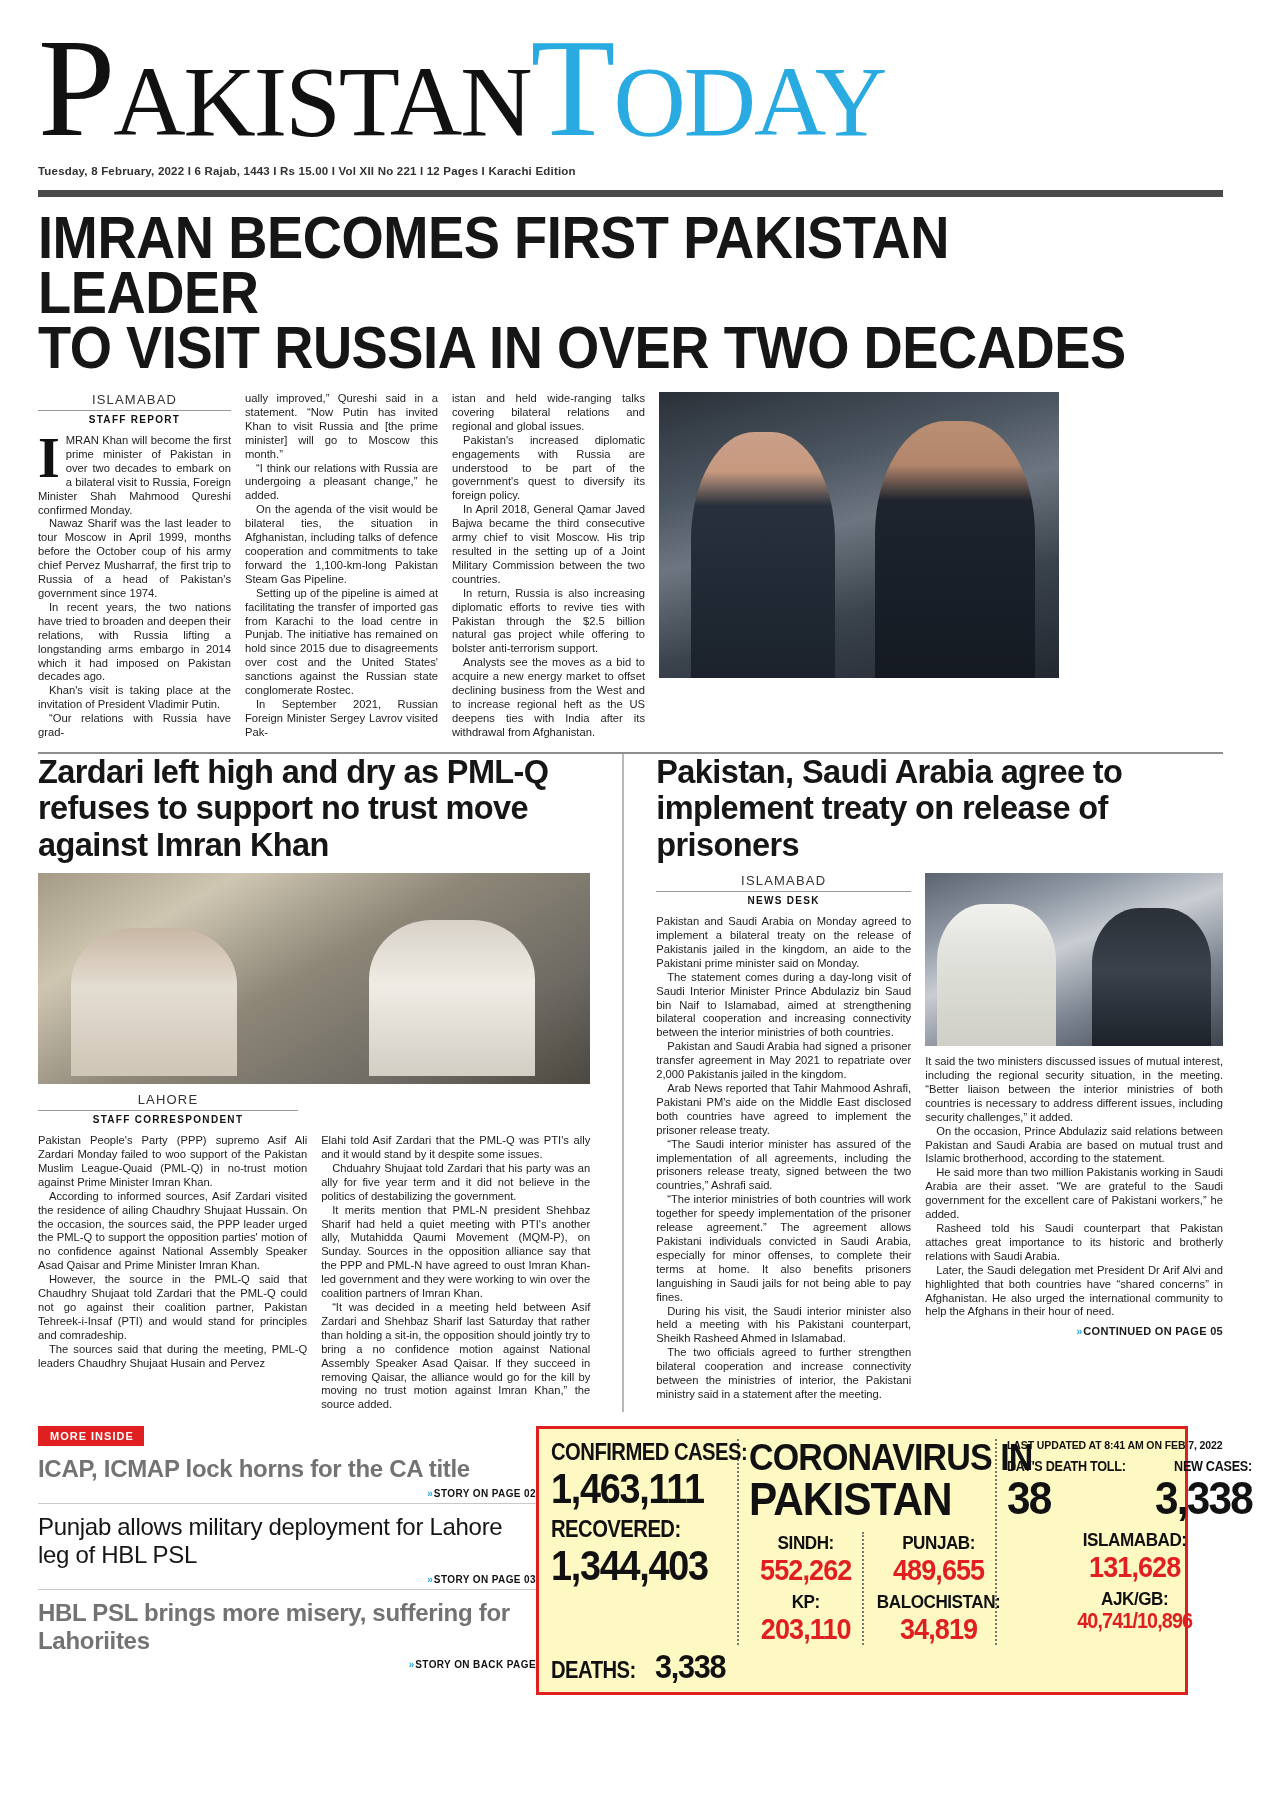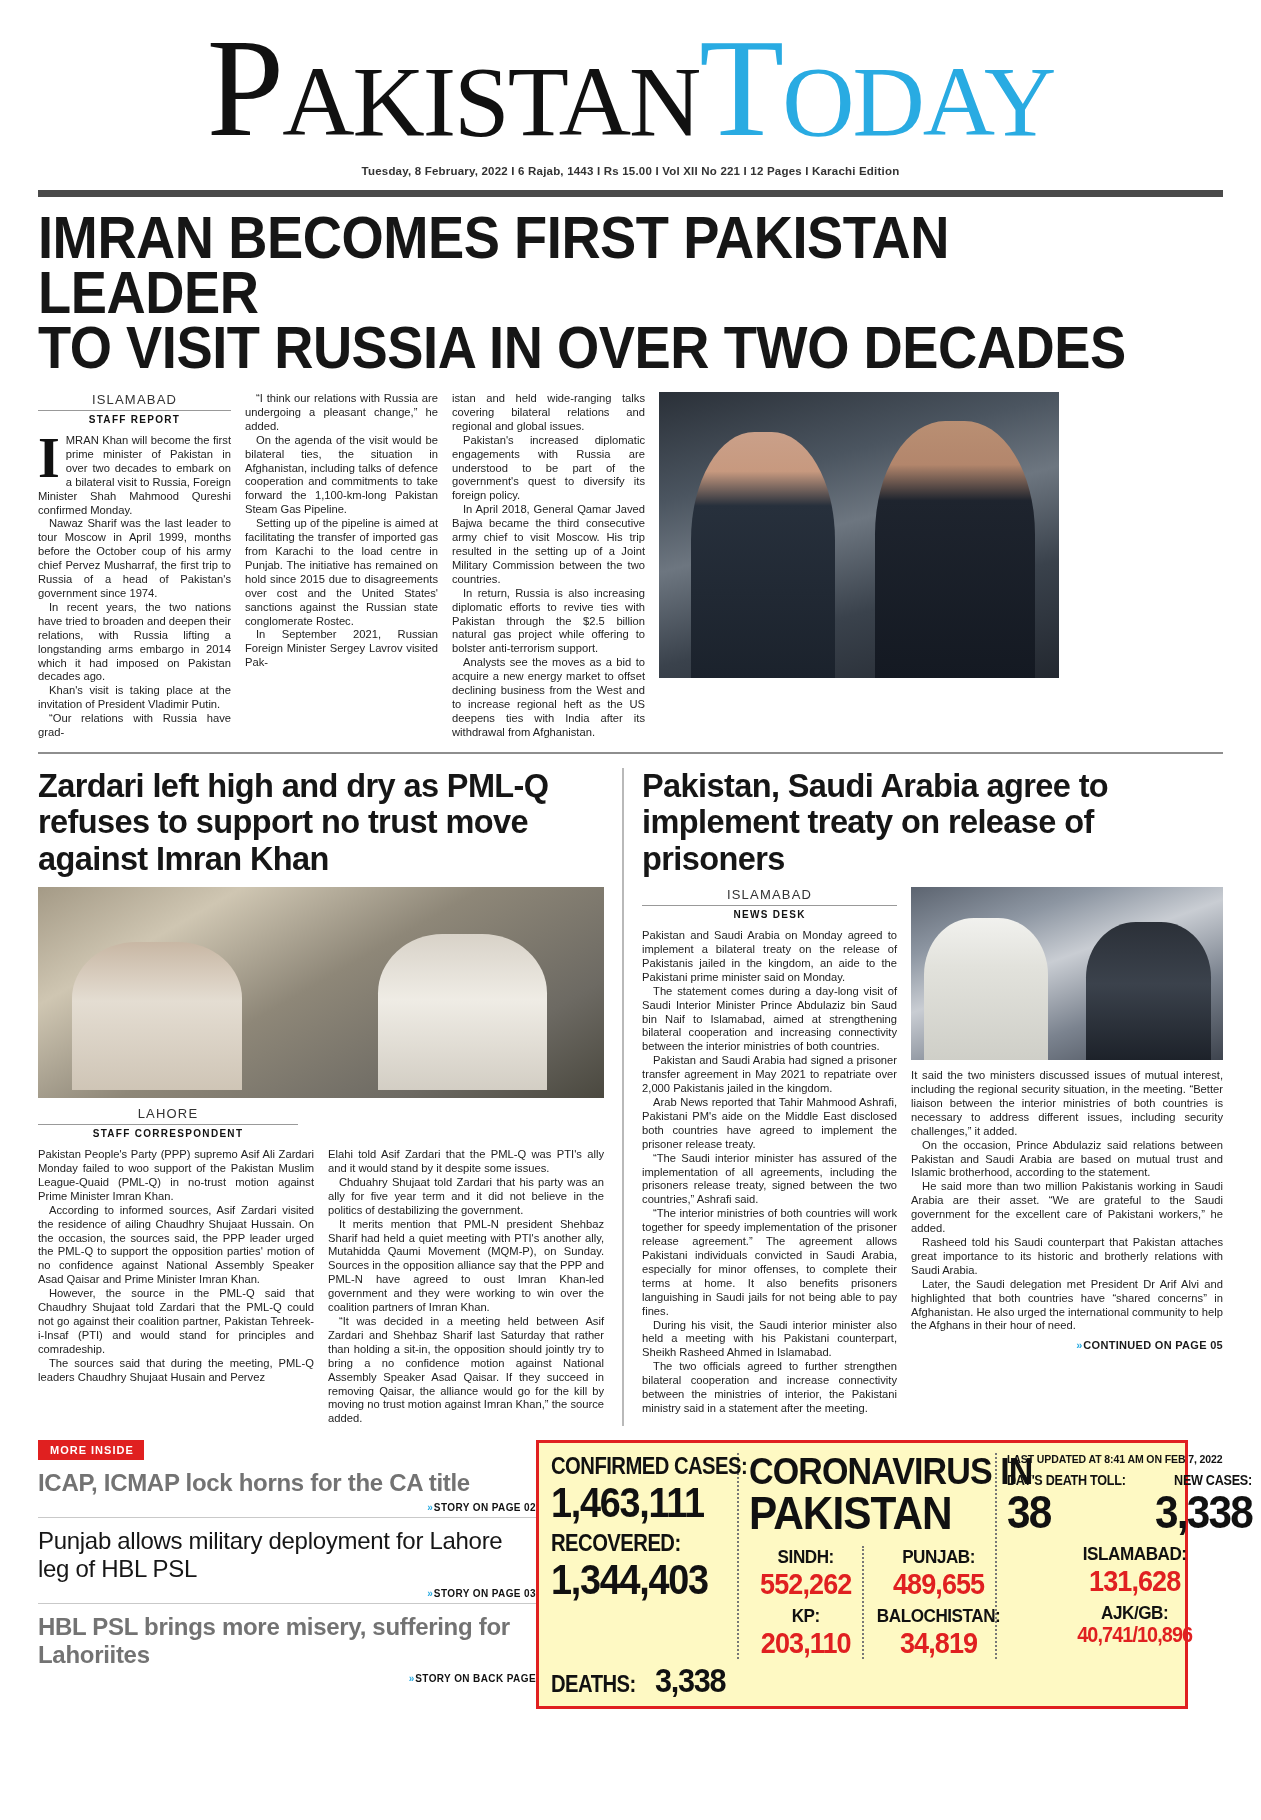--- a/index.html
+++ b/index.html
@@ -6,21 +6,21 @@
   body {
     width:1261px; height:1820px;
     background:#ffffff;
     font-family:"Liberation Sans", sans-serif;
     color:#1a1a1a;
     overflow:hidden;
   }
   .page { width:1261px; height:1820px; position:relative; box-sizing:border-box; padding:0 38px; }
 
   
-  .masthead { text-align:center; padding-top:22px; }
+  .masthead { text-align:left; padding-top:22px; }
   .masthead-title {
     font-family:"Liberation Serif", serif;
     font-size:139px;
     line-height:0.96;
     letter-spacing:-2px;
     font-weight:400;
     white-space:nowrap;
   }
   .mh-pak { color:#111111; }
   .mh-today { color:#29abe2; }
@@ -101,21 +101,21 @@
   .bodytext p.first { text-indent:0; }
   .dropcap {
     float:left; font-family:"Liberation Serif", serif; font-weight:bold;
     font-size:56px; line-height:44px; margin:2px 6px 0 0; color:#111;
   }
 
   
   .rule-thin { height:2px; background:#8e8e8e; margin:12px 0 0 0; }
 
   
-  .deck { display:flex; gap:18px; margin-top:14px; }
+  .deck { display:flex; gap:32px; }
   .deck-left { width:570px; }
   .deck-right { width:585px; }
   .vdiv { width:2px; background:#b9b9b9; }
   .sub-head {
     font-family:"Liberation Sans", sans-serif; font-weight:bold;
     font-size:32.5px; line-height:1.12; letter-spacing:-0.6px; color:#161616;
   }
   .cols2 { display:flex; gap:14px; margin-top:11px; }
   .cols2 > div { flex:1; }
 
@@ -222,20 +222,21 @@
         <p class="first"><span class="dropcap">I</span><span>MRAN Khan will become the first prime minister of Pakistan in over two decades to embark on a bilateral visit to Russia, Foreign Minister Shah Mahmood Qureshi confirmed Monday.</span></p>
         <p>Nawaz Sharif was the last leader to tour Moscow in April 1999, months before the October coup of his army chief Pervez Musharraf, the first trip to Russia of a head of Pakistan's government since 1974.</p>
         <p>In recent years, the two nations have tried to broaden and deepen their relations, with Russia lifting a longstanding arms embargo in 2014 which it had imposed on Pakistan decades ago.</p>
         <p>Khan's visit is taking place at the invitation of President Vladimir Putin.</p>
         <p>“Our relations with Russia have grad-</p>
       </div>
     </div>
 
     <div class="lead-col">
       <div class="bodytext">
+        <p class="first">ually improved,” Qureshi said in a statement. “Now Putin has invited Khan to visit Russia and [the prime minister] will go to Moscow this month.”</p>
         <p>“I think our relations with Russia are undergoing a pleasant change,” he added.</p>
         <p>On the agenda of the visit would be bilateral ties, the situation in Afghanistan, including talks of defence cooperation and commitments to take forward the 1,100-km-long Pakistan Steam Gas Pipeline.</p>
         <p>Setting up of the pipeline is aimed at facilitating the transfer of imported gas from Karachi to the load centre in Punjab. The initiative has remained on hold since 2015 due to disagreements over cost and the United States' sanctions against the Russian state conglomerate Rostec.</p>
         <p>In September 2021, Russian Foreign Minister Sergey Lavrov visited Pak-</p>
       </div>
     </div>
 
     <div class="lead-col">
       <div class="bodytext">
         <p class="first">istan and held wide-ranging talks covering bilateral relations and regional and global issues.</p>

